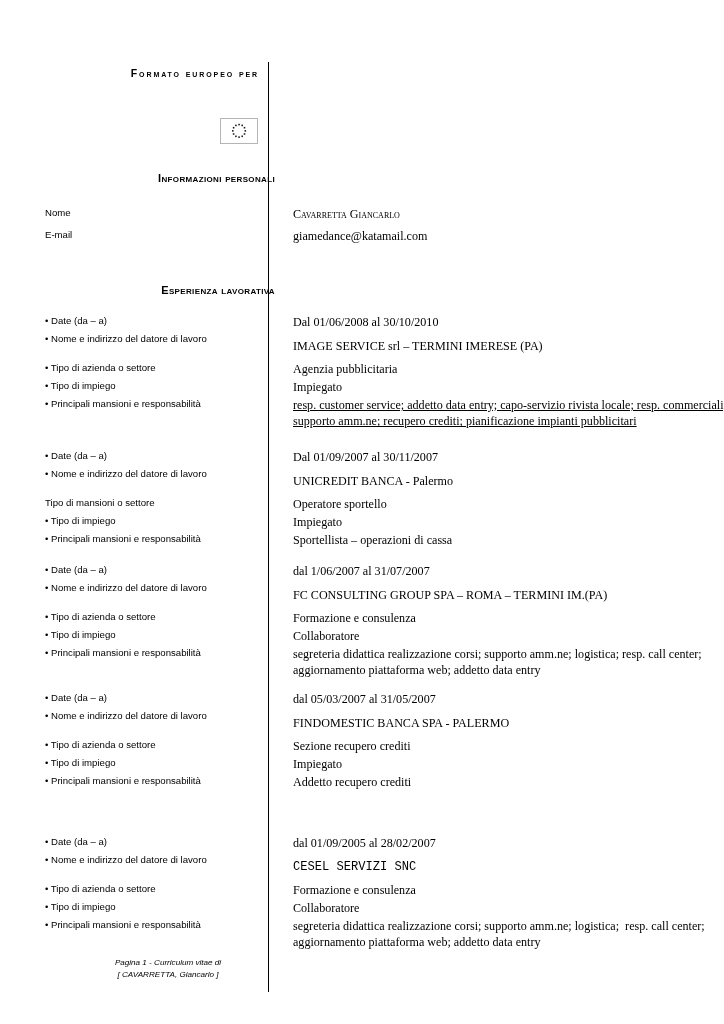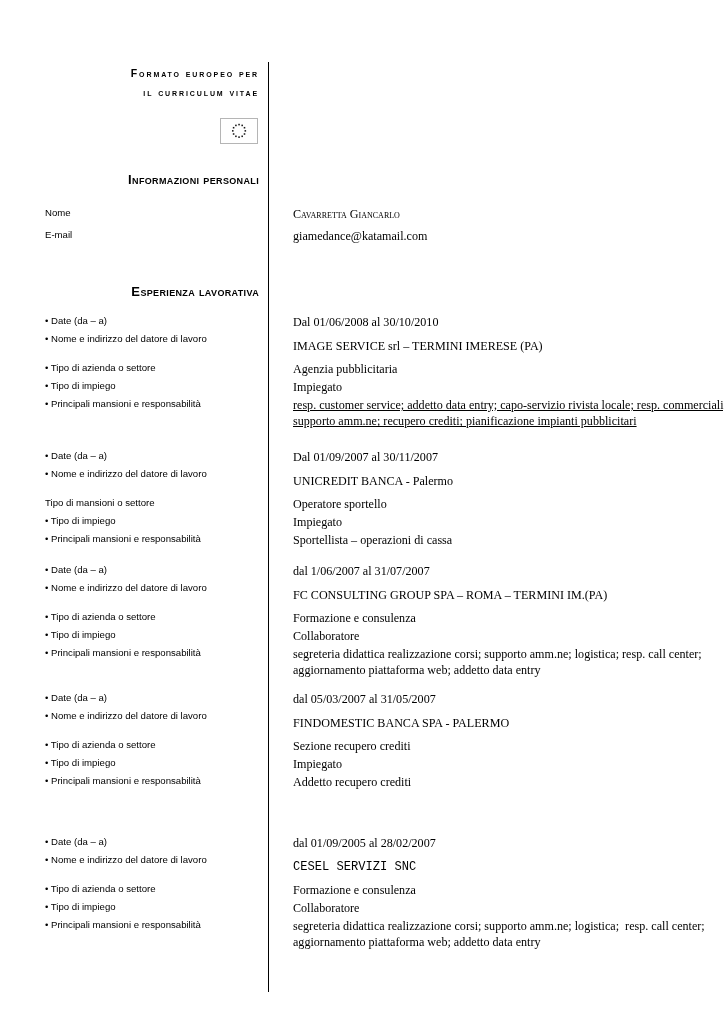--- a/index.html
+++ b/index.html
@@ -67,25 +67,25 @@
   .eu-logo .stars {
     position: absolute;
     left: 0; top: 0;
     width: 100%; height: 100%;
   }
 
   
   .section-head {
     position: absolute;
     width: 182px;
-    left: 40px;
+    left: 56px;
     text-align: right;
     font-family: "Liberation Sans", sans-serif;
     font-weight: bold;
-    font-size: 13px;
+    font-size: 11px;
     font-variant: small-caps;
     letter-spacing: 0.35px;
     color: #000;
   }
   #sec-personali { top: 172px; }
   #sec-esperienza { top: 284px; }
 
   
   .row {
     position: absolute;
@@ -133,21 +133,20 @@
 </style>
 </head>
 <body>
 
 <div class="page">
 
   <div class="divider"></div>
 
   <div class="doc-title">
     <span class="l1">Formato europeo per</span>
-    <span class="l2">il curriculum vitae</span>
   </div>
 
   <div class="eu-logo">
     <svg class="stars" viewBox="0 0 38 26" xmlns="http://www.w3.org/2000/svg" aria-hidden="true">
       <g fill="#1b1b1b">
         <rect x="18.2" y="5.2" width="1.7" height="1.7"></rect>
         <rect x="21.6" y="6.1" width="1.7" height="1.7"></rect>
         <rect x="24.1" y="8.6" width="1.7" height="1.7"></rect>
         <rect x="25.0" y="12.0" width="1.7" height="1.7"></rect>
         <rect x="24.1" y="15.4" width="1.7" height="1.7"></rect>
@@ -274,14 +273,18 @@
   </div>
   <div class="row" style="top:900px;">
     <div class="label">• Tipo di impiego</div>
     <div class="value">Collaboratore</div>
   </div>
   <div class="row" style="top:918px;">
     <div class="label">• Principali mansioni e responsabilità</div>
     <div class="value" style="width:452px; white-space:pre-wrap;">segreteria didattica realizzazione corsi; supporto amm.ne; logistica;  resp. call center; aggiornamento piattaforma web; addetto data entry</div>
   </div>
 
+  <div class="footer">
+    <span>Pagina 1 - Curriculum vitae di</span>
+    <span>[ CAVARRETTA, Giancarlo ]</span>
+  </div>
 
 </div>
 
 </body></html>

